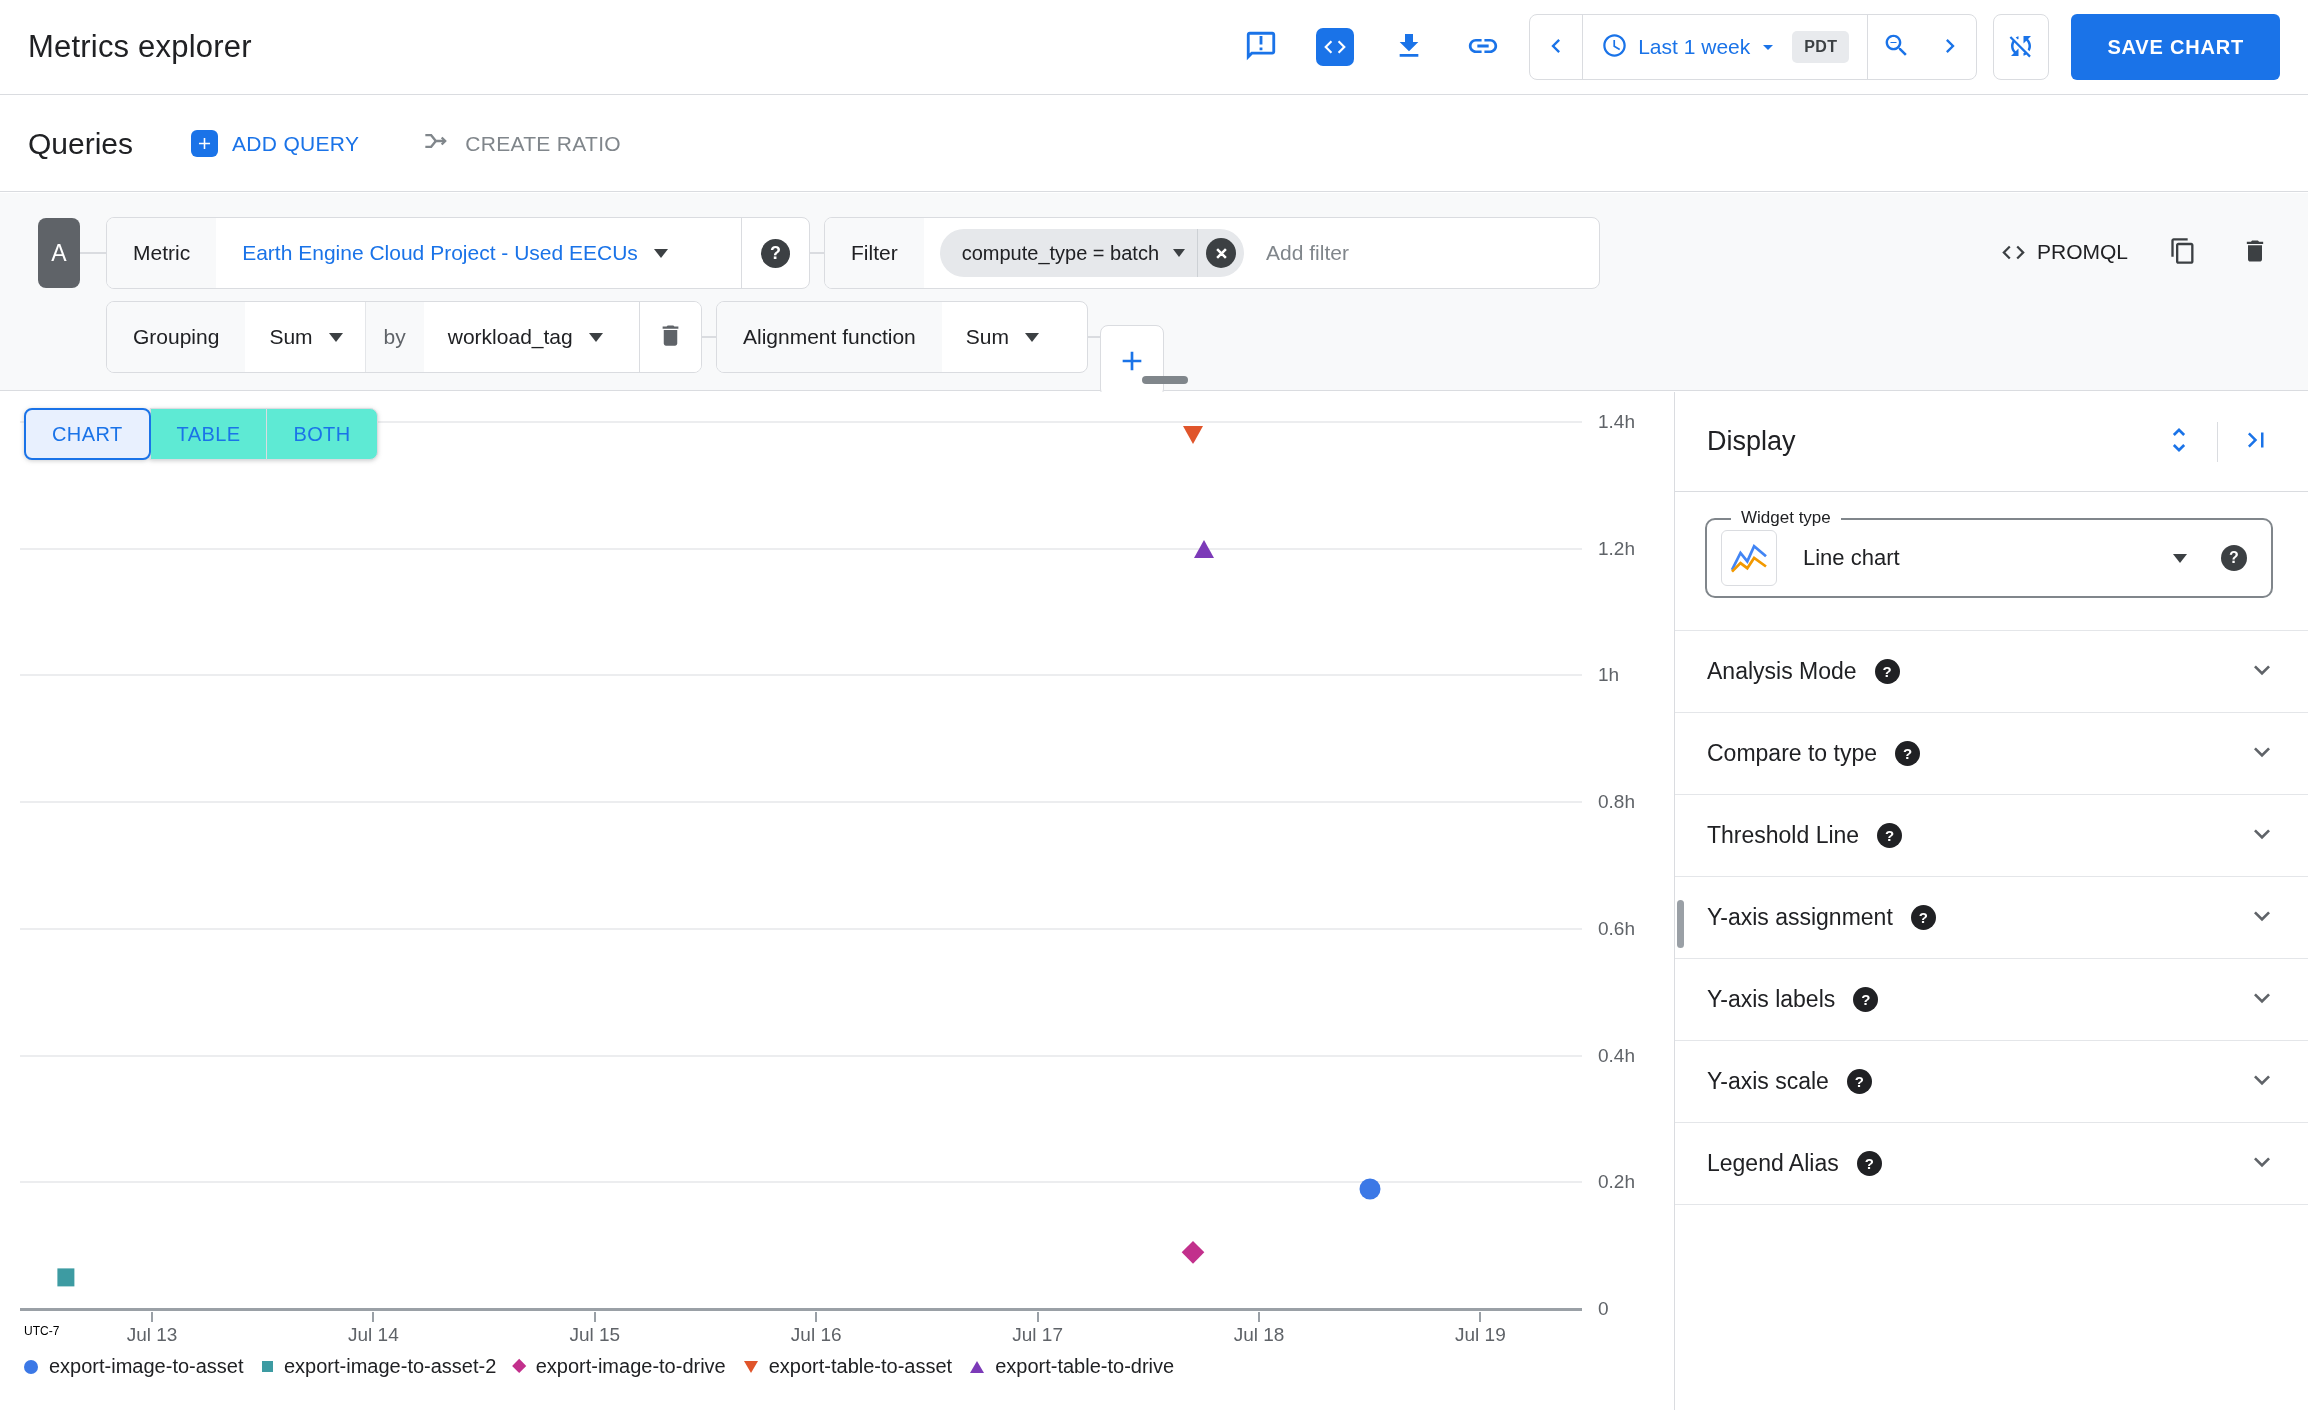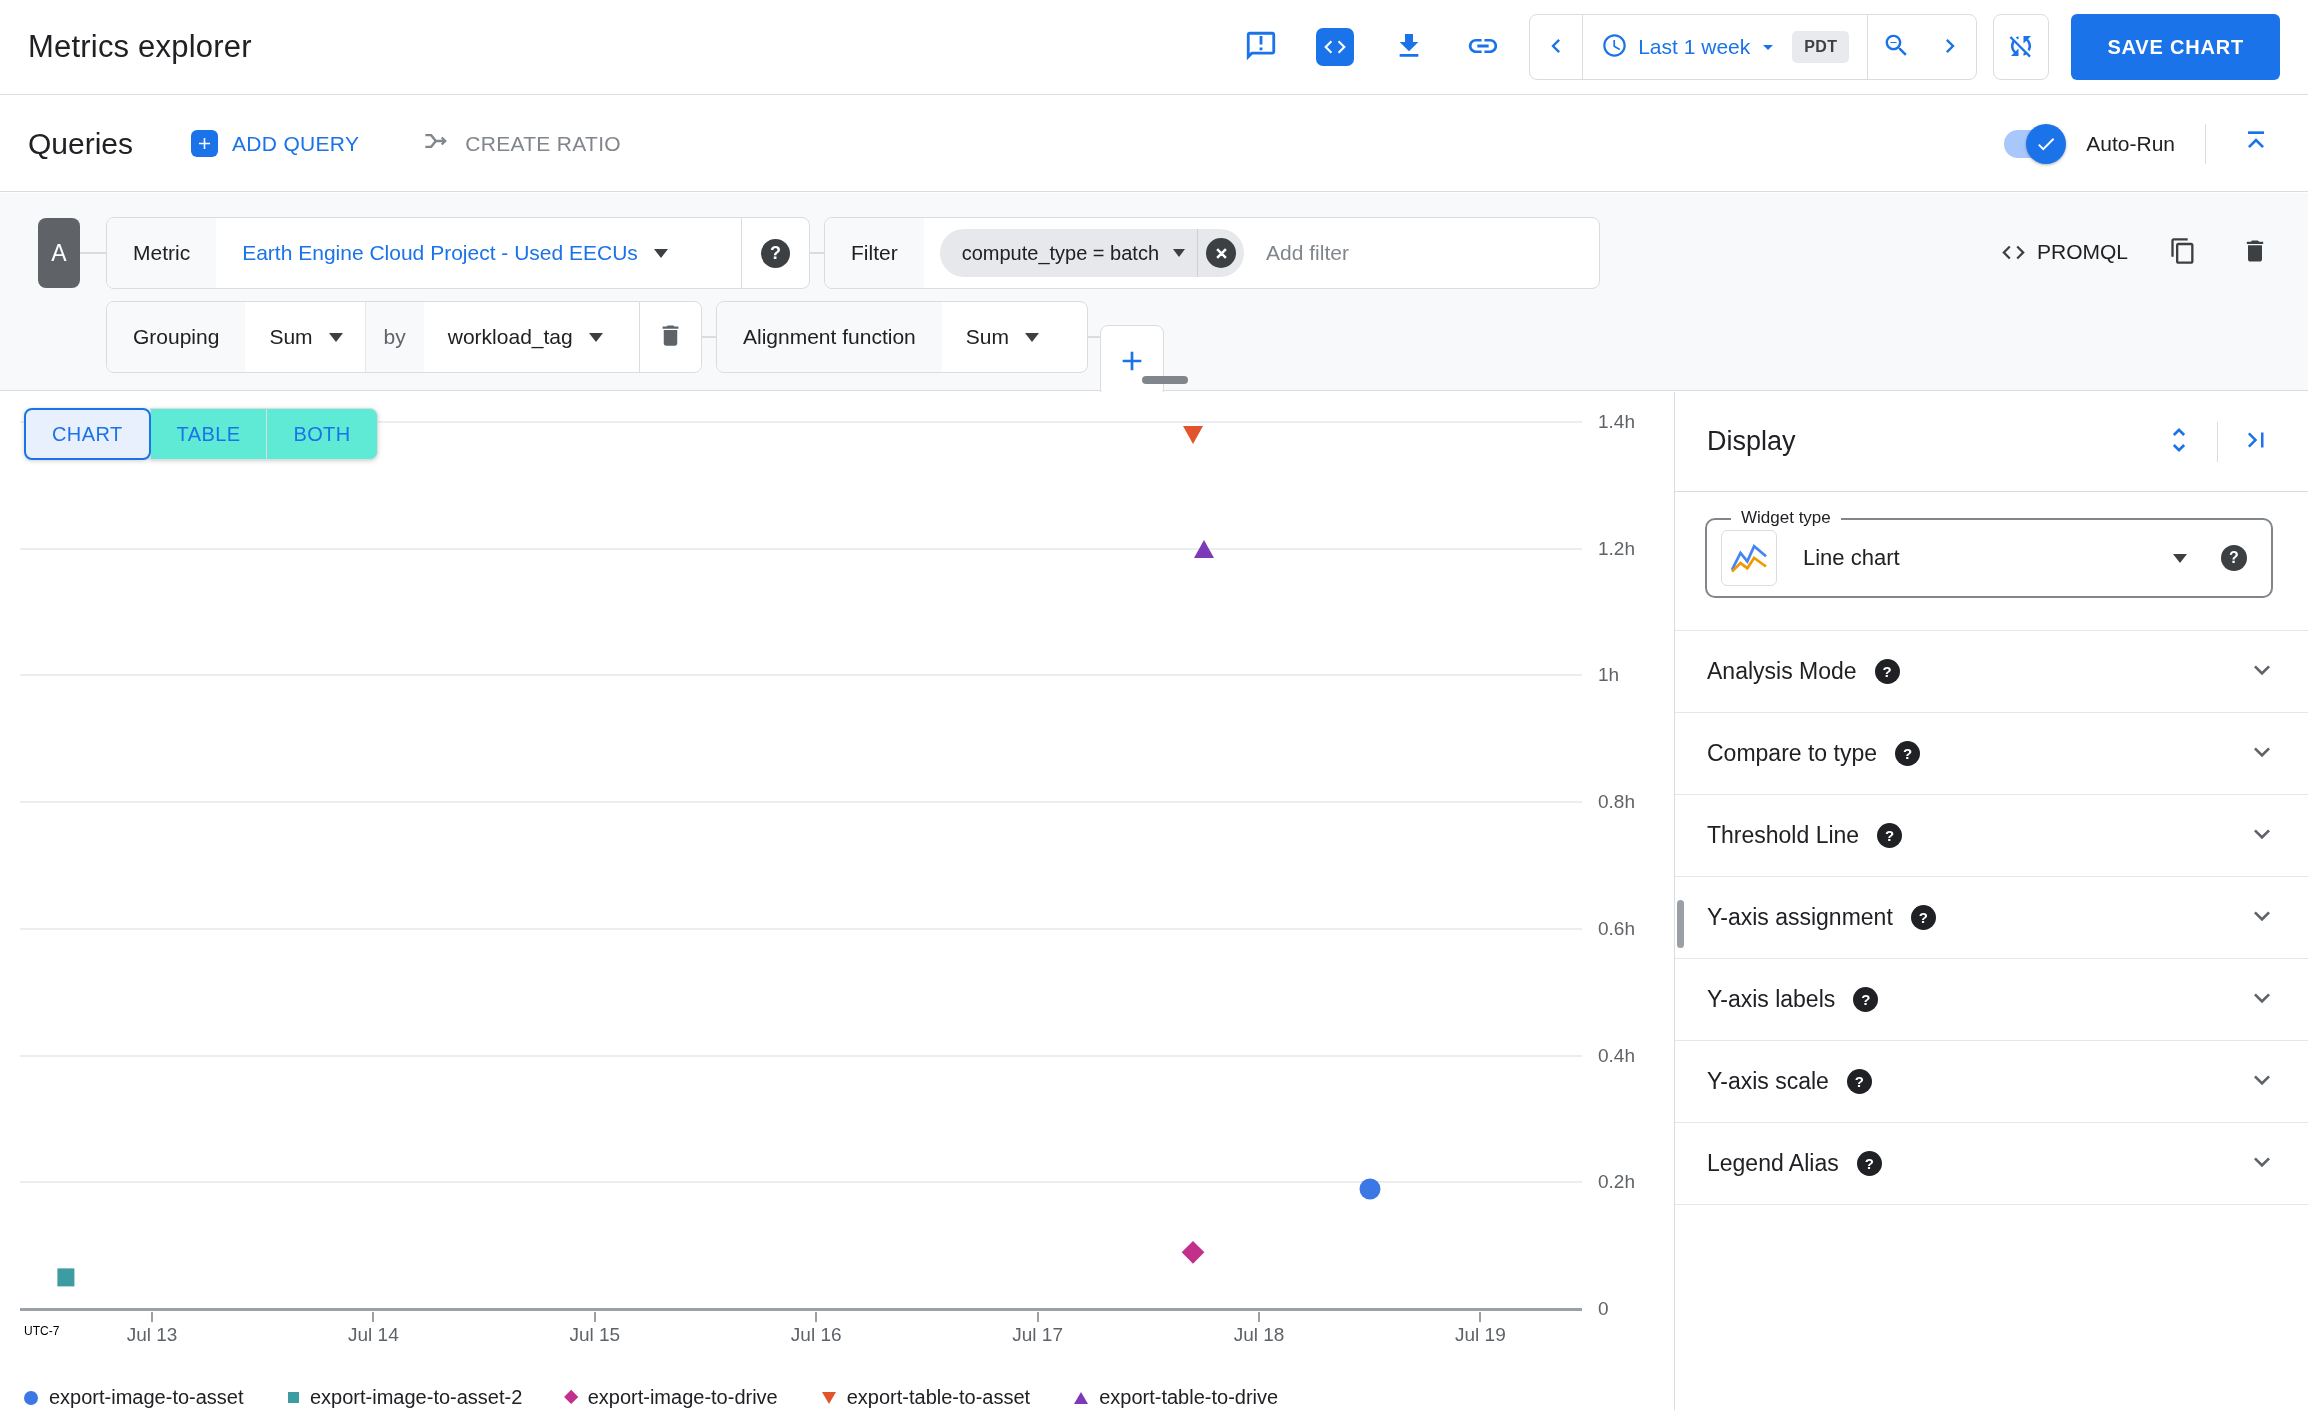--- a/index.html
+++ b/index.html
@@ -102,21 +102,21 @@
   .vtab.active { background:#E8F0FE; border:2px solid #1A73E8; border-radius:8px; z-index:2; }
   .vtab:not(.active) { margin-left:-1px; }
   .vtab:last-child { border-radius:0 8px 8px 0; }
   .gridline { position:absolute; left:20px; width:1562px; height:2px; background:#ECEDEF; }
   .axisline { background:#9AA0A6; height:3px; }
   .ylabel { position:absolute; left:1598px; font-size:19px; color:#5F6368; }
   .xtick { position:absolute; width:2px; height:10px; background:#9AA0A6; top:920px; }
   .xlabel { position:absolute; top:932px; font-size:19px; color:#5F6368; transform:translateX(-50%); white-space:nowrap; }
   .tz-label { position:absolute; left:24px; top:932px; font-size:12px; color:#000000; }
   .pt { position:absolute; transform:translate(-50%,-50%); cursor:pointer; }
-  .legend { position:absolute; left:24px; top:963px; display:flex; align-items:center; gap:44px;margin-top:31px; }
+  .legend { position:absolute; left:24px; top:963px; display:flex; align-items:center; gap:18px; }
   .legend-item { display:flex; align-items:center; gap:11px; cursor:pointer; }
   .legend-label { font-size:20px; color:#202124; }
 
   
   .display-panel { position:absolute; left:1674px; top:392px; width:634px; height:1018px; background:#fff;
                    border-left:1px solid #DADCE0; }
   .panel-header { position:absolute; top:0; left:0; right:0; height:100px; border-bottom:1px solid #DADCE0;
                   display:flex; align-items:center; padding:0 32px; }
   .panel-title { font-size:27px; font-weight:400; color:#202124; }
   .panel-header-icons { margin-left:auto; display:flex; align-items:center; gap:18px; }
@@ -240,40 +240,20 @@
     <button class="txt-btn create-ratio">
       <span>
         <svg width="28" height="28" viewBox="0 0 24 24" fill="none" stroke="#80868B" stroke-width="2">
           <path d="M2 7h5l4 5h8"></path>
             <path d="M2 17h5l4-5"></path>
             <path d="M16 9l3 3-3 3"></path>
         </svg>
       </span>
       <span>CREATE RATIO</span>
     </button>
-    <div class="queries-right">
-      <div class="toggle">
-        <div class="track"></div>
-        <div class="knob">
-          <svg width="22" height="22" viewBox="0 0 24 24">
-              <path fill="#ffffff" d="M9 16.17 4.83 12l-1.42 1.41L9 19 21 7l-1.41-1.41z"></path>
-            </svg>
-        </div>
-      </div>
-      <span class="auto-run-label">Auto-Run</span>
-      <div class="vdiv-short"></div>
-      <button class="icon-btn collapse-btn">
-        <span>
-          <svg width="32" height="32" viewBox="0 0 24 24">
-              <path fill="#1A73E8" d="M6 4h12v2H6z"></path>
-              <path fill="#1A73E8" d="M7.41 16.59 12 12l4.59 4.59L18 15.17l-6-6-6 6z"></path>
-            </svg>
-        </span>
-      </button>
-    </div>
   </div>
 
   <div class="query-section">
     <div class="q-badge">A</div>
     <div class="connector" style="left:80px; top:59px; width:26px;"></div>
 
     <div class="builder-box metric-box">
       <div class="box-label">Metric</div>
       <span class="metric-value">Earth Engine Cloud Project - Used EECUs</span>
       <span class="caret"></span>

